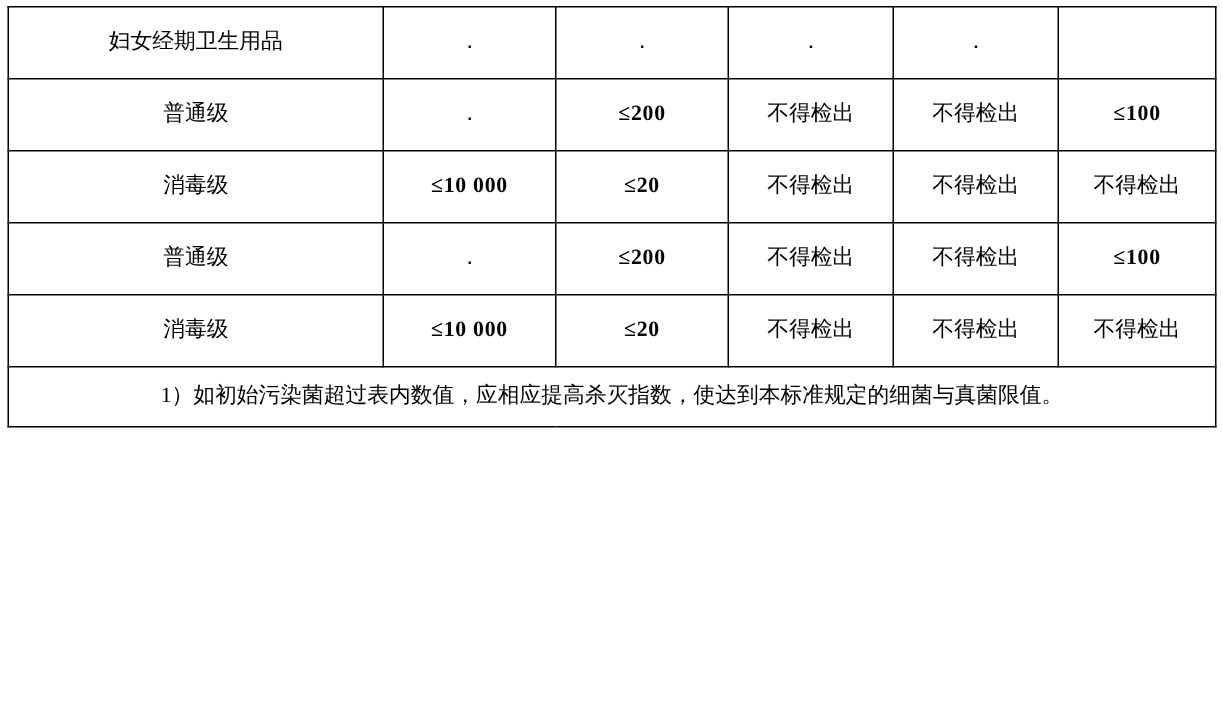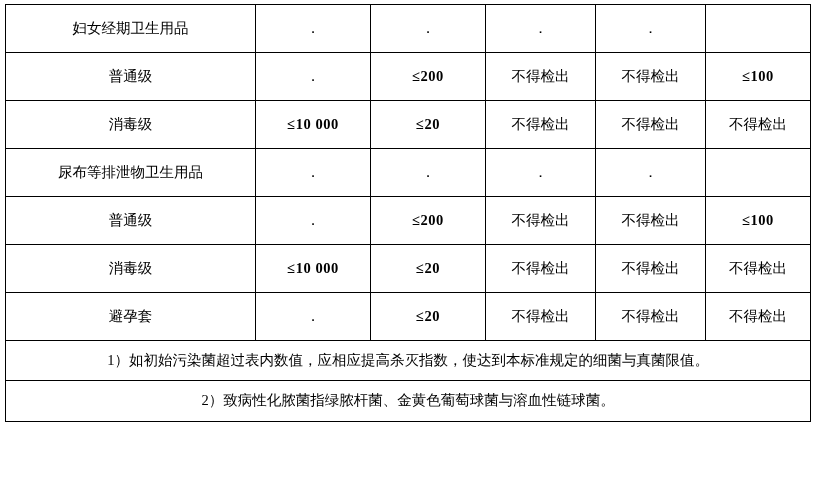--- a/index.html
+++ b/index.html
@@ -100,53 +100,34 @@
         </tr>
         <tr class="rowh">
           <td class="sub">消毒级</td>
           <td class="num">≤10 000</td>
           <td class="num">≤20</td>
           <td>不得检出</td>
           <td>不得检出</td>
           <td>不得检出</td>
         </tr>
         <tr class="rowh">
-          <td class="cat">尿布等排泄物卫生用品</td>
-          <td class="dot">．</td>
-          <td class="dot">．</td>
-          <td class="dot">．</td>
-          <td class="dot">．</td>
-          <td class="dot"></td>
-        </tr>
-        <tr class="rowh">
           <td class="sub">普通级</td>
           <td class="dot">．</td>
           <td class="num">≤200</td>
           <td>不得检出</td>
           <td>不得检出</td>
           <td class="num">≤100</td>
         </tr>
         <tr class="rowh">
           <td class="sub">消毒级</td>
           <td class="num">≤10 000</td>
           <td class="num">≤20</td>
           <td>不得检出</td>
           <td>不得检出</td>
           <td>不得检出</td>
         </tr>
-        <tr class="rowh">
-          <td class="cat">避孕套</td>
-          <td class="dot">．</td>
-          <td class="num">≤20</td>
-          <td>不得检出</td>
-          <td>不得检出</td>
-          <td>不得检出</td>
-        </tr>
         <tr>
           <td class="note-cell" colspan="6">1）如初始污染菌超过表内数值，应相应提高杀灭指数，使达到本标准规定的细菌与真菌限值。</td>
-        </tr>
-        <tr>
-          <td class="note-cell" colspan="6">2）致病性化脓菌指绿脓杆菌、金黄色葡萄球菌与溶血性链球菌。</td>
         </tr>
       </tbody>
     </table>
   </div>
 </div>
 
 </body></html>

